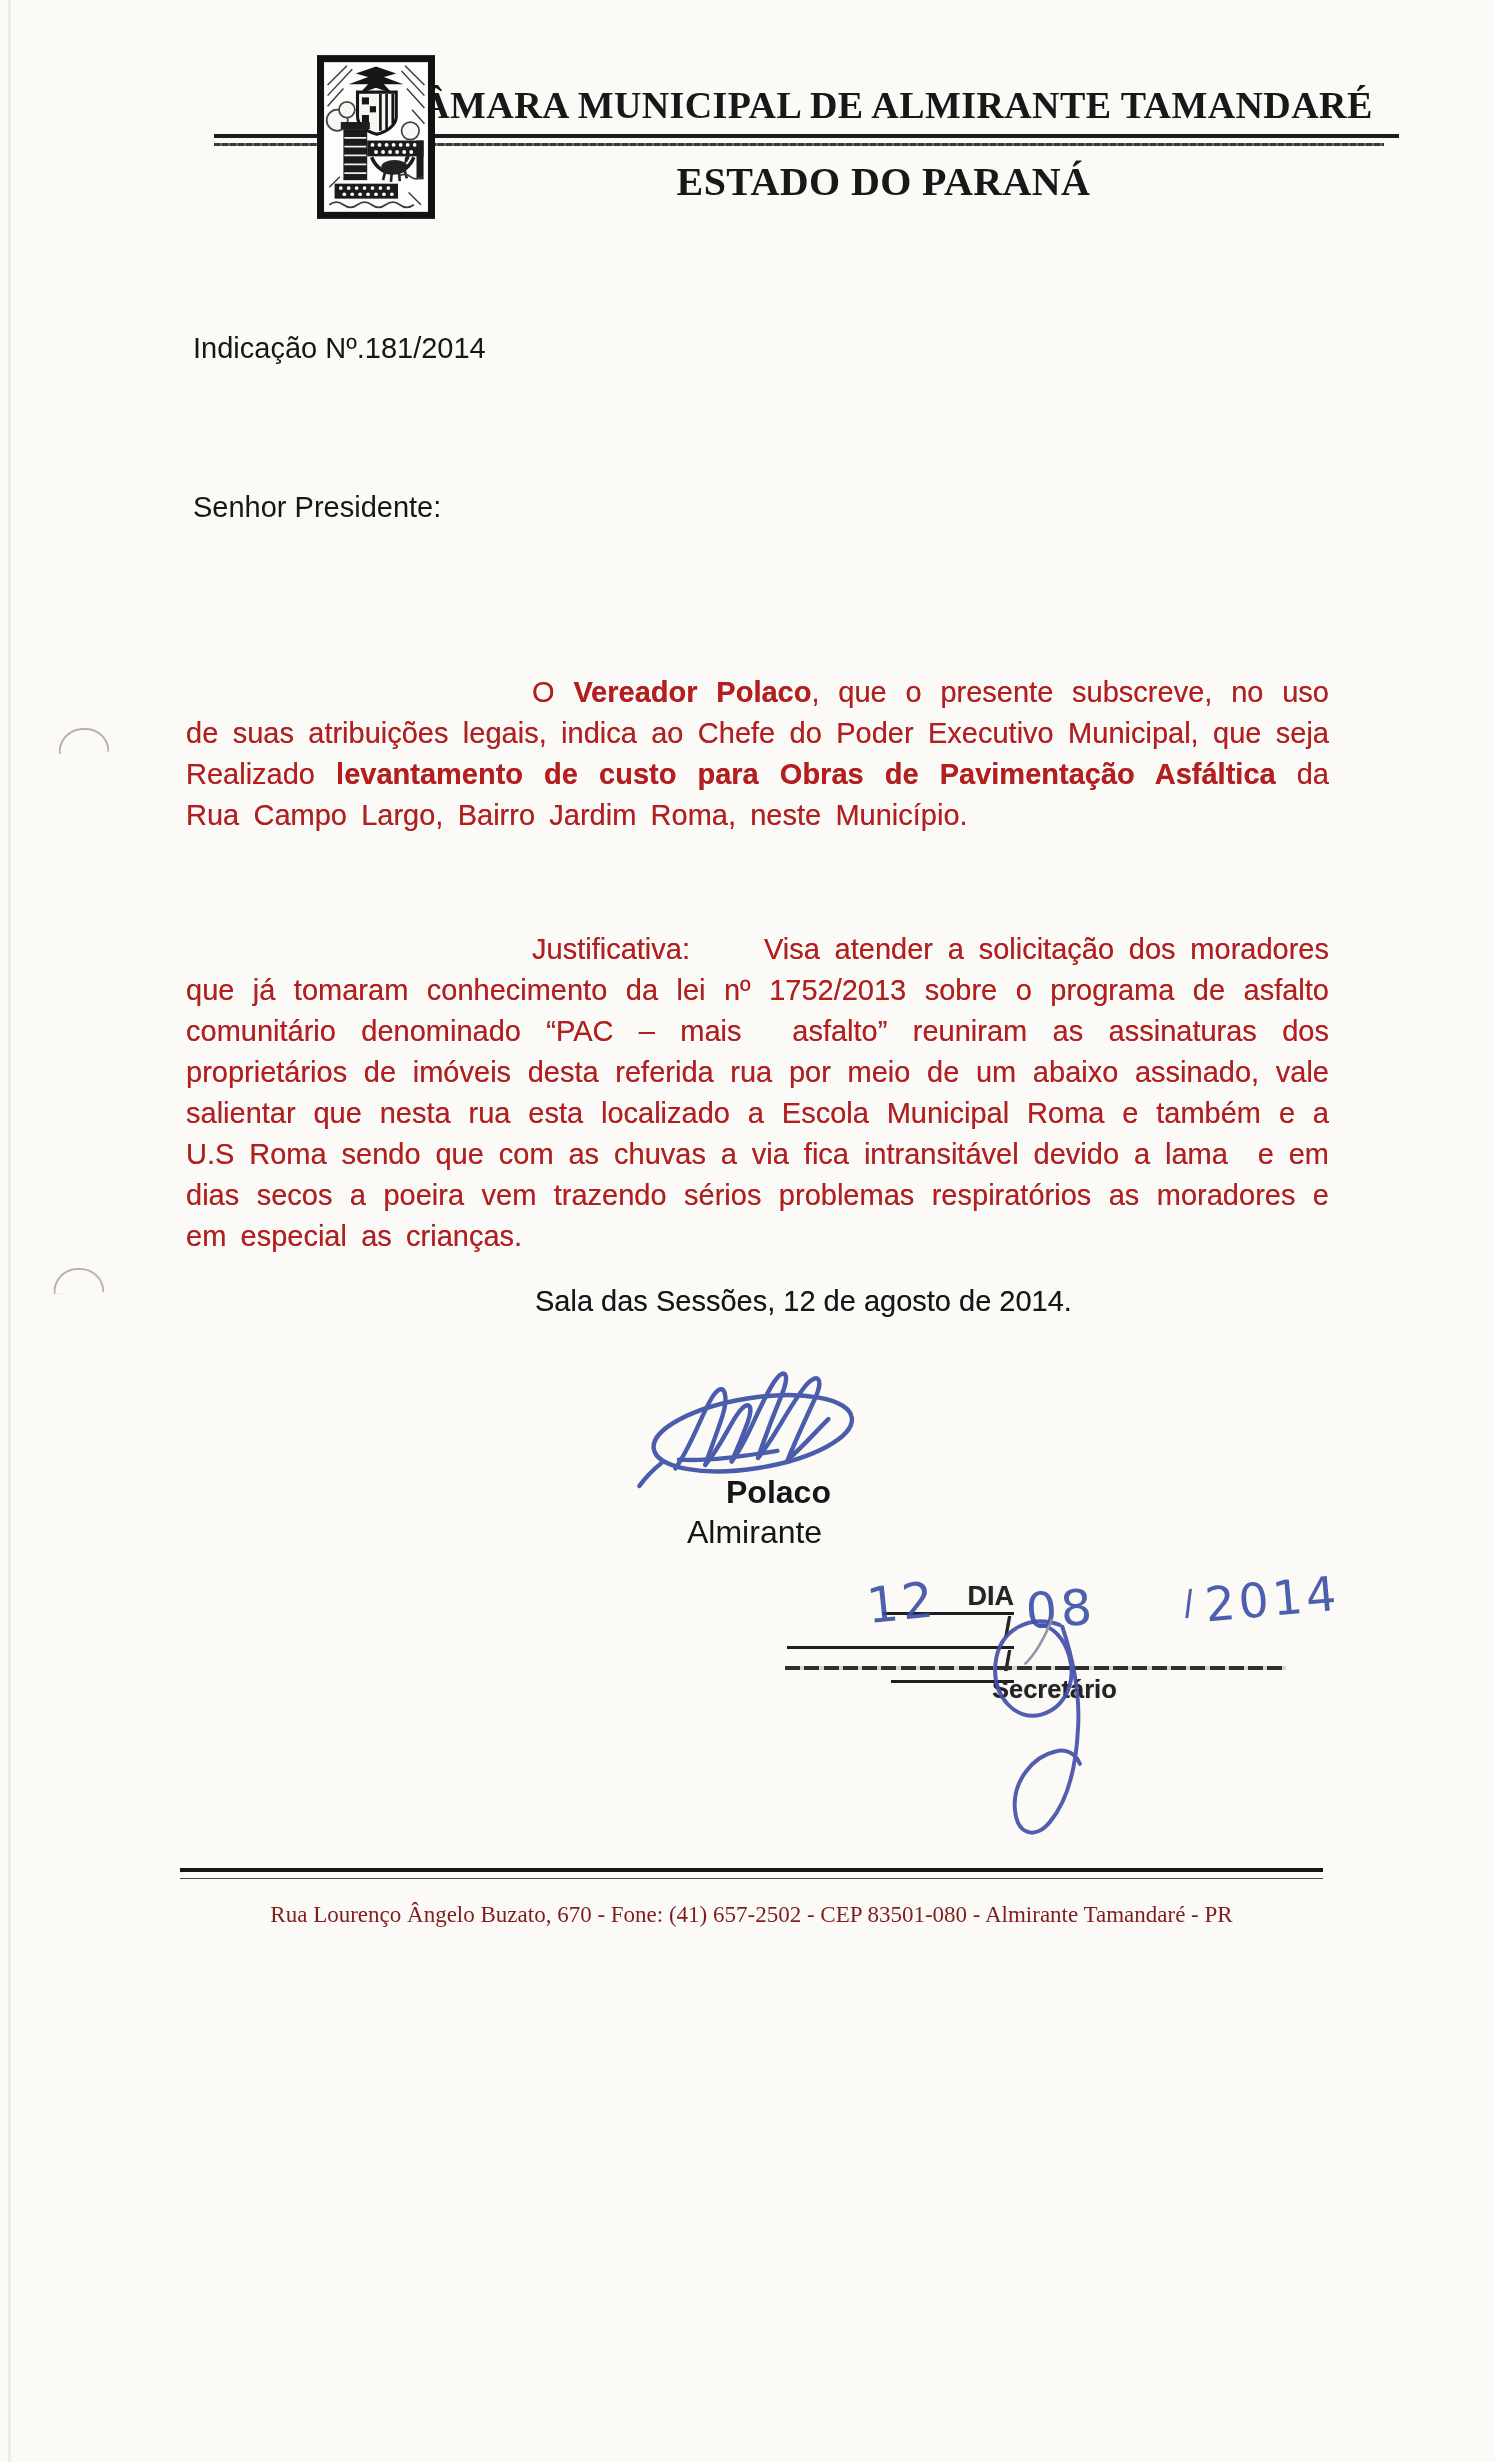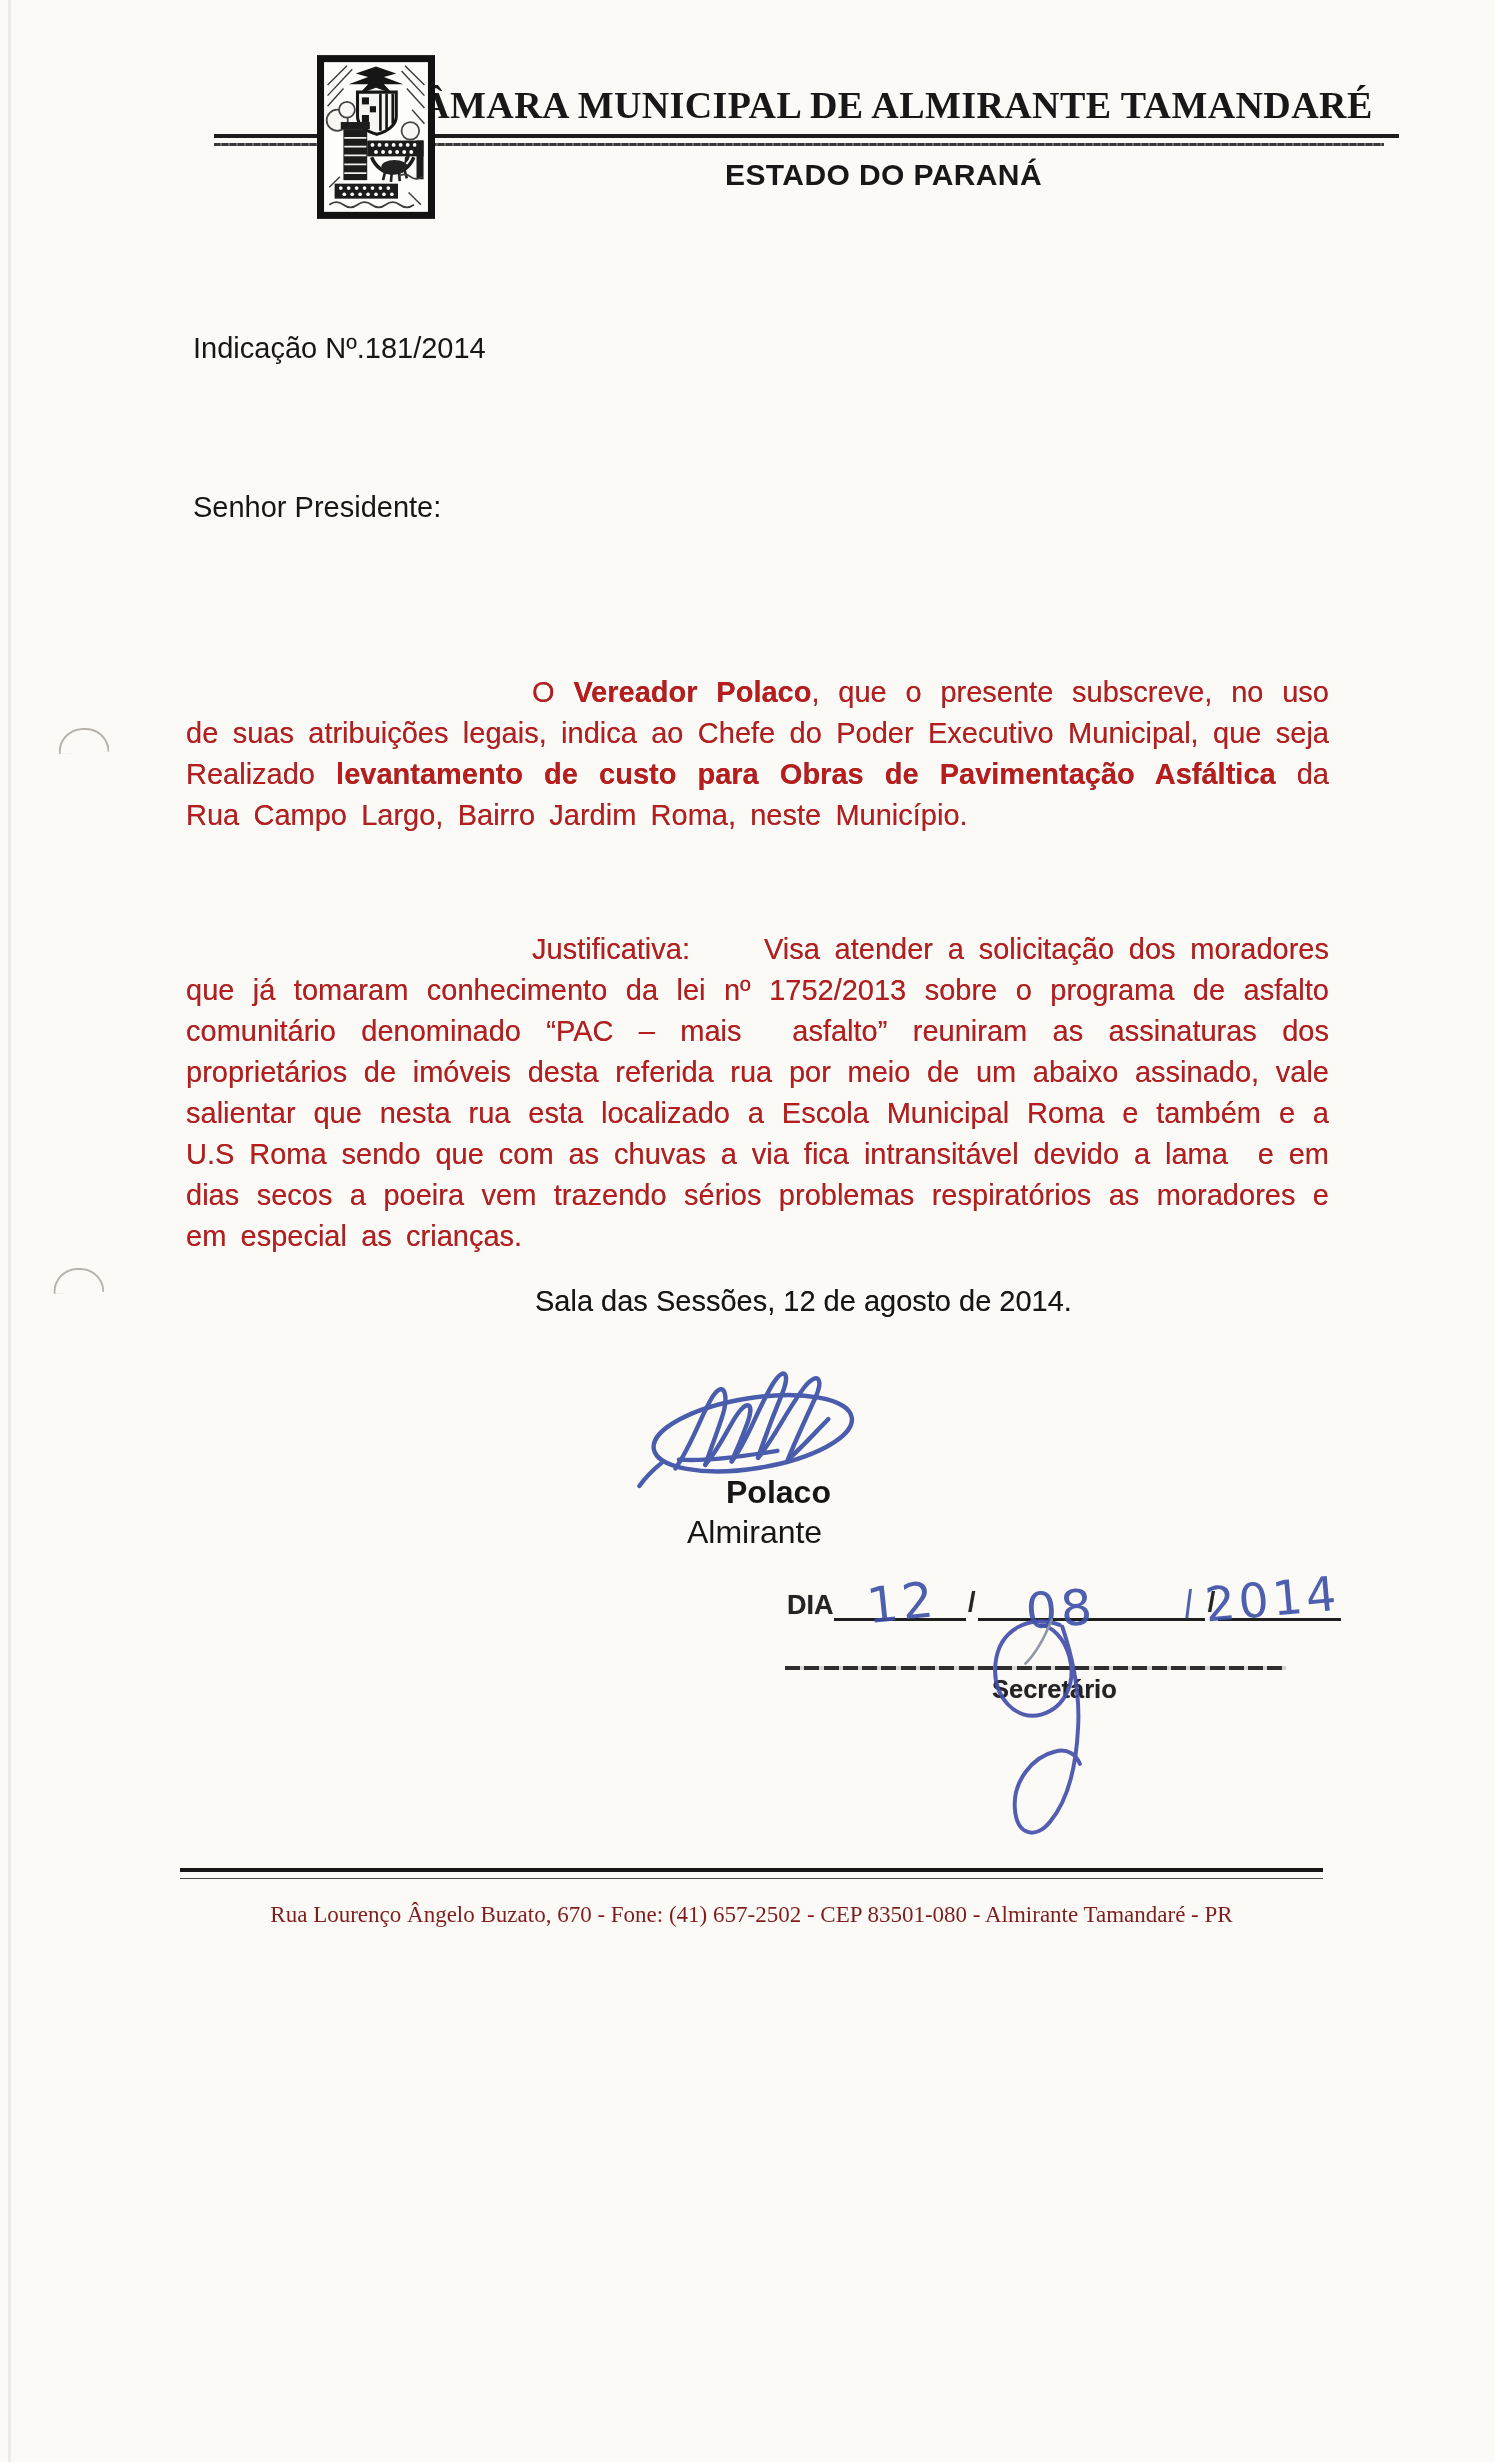--- a/index.html
+++ b/index.html
@@ -22,21 +22,21 @@
   .hdr-rule-b{left:214px;top:143px;width:1170px;height:2.6px;
       background:repeating-linear-gradient(90deg,#383838 0 6.2px,#6e6e6e 6.2px 8px);}
   .logo{left:317px;top:55px;width:118px;height:164px;z-index:3;}
   .org-name{
     left:369px;top:83px;width:1029px;text-align:center;
     font-family:"Liberation Serif", serif;font-weight:bold;font-size:38px;
     letter-spacing:0.4px;color:#181818;white-space:nowrap;
   }
   .state-name{
     left:369px;top:158px;width:1029px;text-align:center;
-    font-family:Liberation Sans, sans-serif;font-weight:bold;font-size:30px;
+    font-family:Liberation Serif, serif;font-weight:bold;font-size:40px;
     letter-spacing:0.4px;color:#181818;
   }
 
   
   .doc-number{left:193px;top:332px;font-size:29px;}
   .salutation{left:193px;top:491px;font-size:29px;}
   .para{left:186px;width:1143px;font-size:29px;line-height:41px;
         text-align:justify;word-spacing:6.2px;color:#b91c1c;
         text-shadow:0 0 0.4px rgba(22,22,22,.55);}
   .para b{font-weight:bold;}
@@ -48,21 +48,21 @@
   
   .signer-name{left:697px;top:1474px;font-size:32px;font-weight:bold;margin-left:29px;}
   .signer-title{left:687px;top:1514px;font-size:32px;}
 
   
   .stamp{color:#242424;text-shadow:0 0 0.9px rgba(30,30,30,.5);}
   .stamp-read{left:796px;top:1528px;font-size:27px;font-weight:bold;
       letter-spacing:0.9px;white-space:nowrap;}
   .stamp-read .faint{opacity:.45;}
   .stamp-dia{left:787px;top:1581px;height:40px;display:flex;align-items:flex-end;
-      font-size:27px;font-weight:bold;white-space:nowrap;}
+      font-size:27px;font-weight:bold;white-space:nowrap;flex-direction:column;}
   .stamp-dia .blank{display:inline-block;border-bottom:3.5px solid #1f1f1f;height:35px;}
   .stamp-dia .b1{width:132px;}
   .stamp-dia .b2{width:227px;}
   .stamp-dia .b3{width:123px;}
   .stamp-dia .slash{padding:0 2.6px;transform:translateY(-3.5px);}
   .sec-line{left:785px;top:1666px;width:501px;height:3.5px;
       background:repeating-linear-gradient(90deg,#2e2e2e 0 15px,rgba(46,46,46,.18) 15px 19.3px);}
   .sec-label{left:992px;top:1675px;font-size:25.5px;font-weight:600;}
 
   

